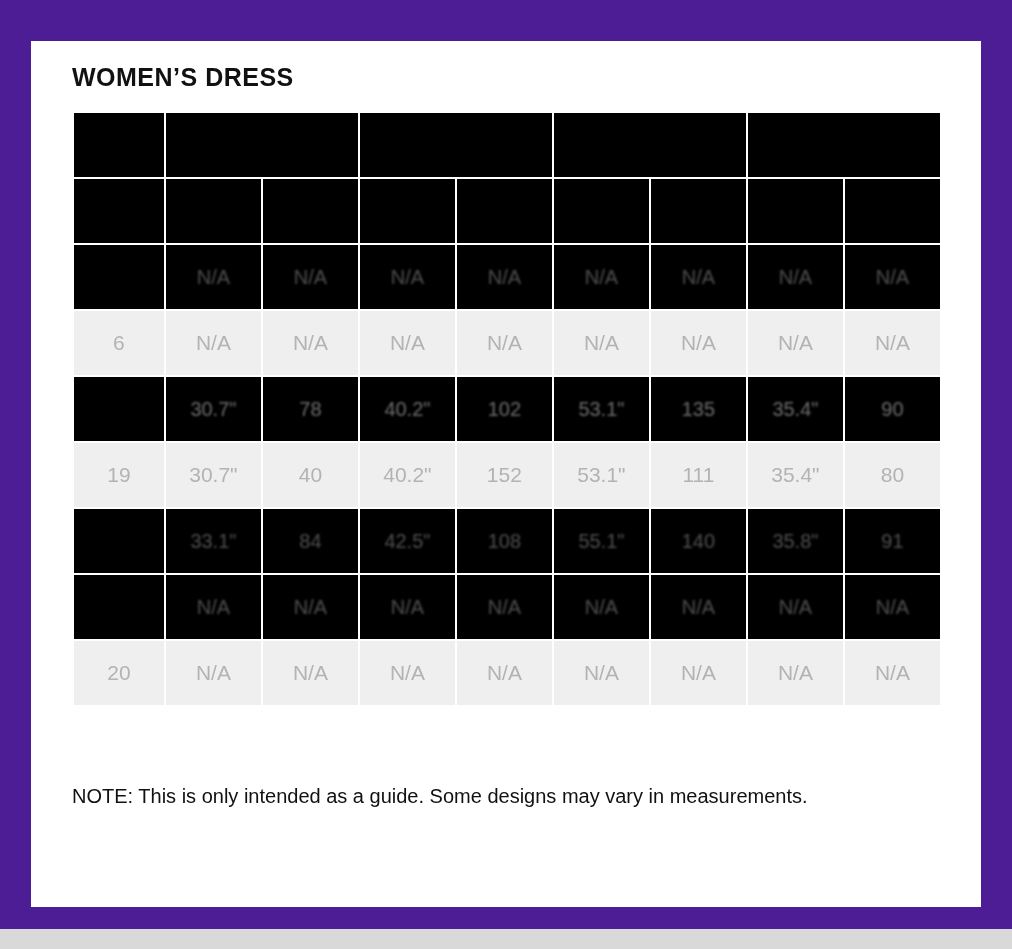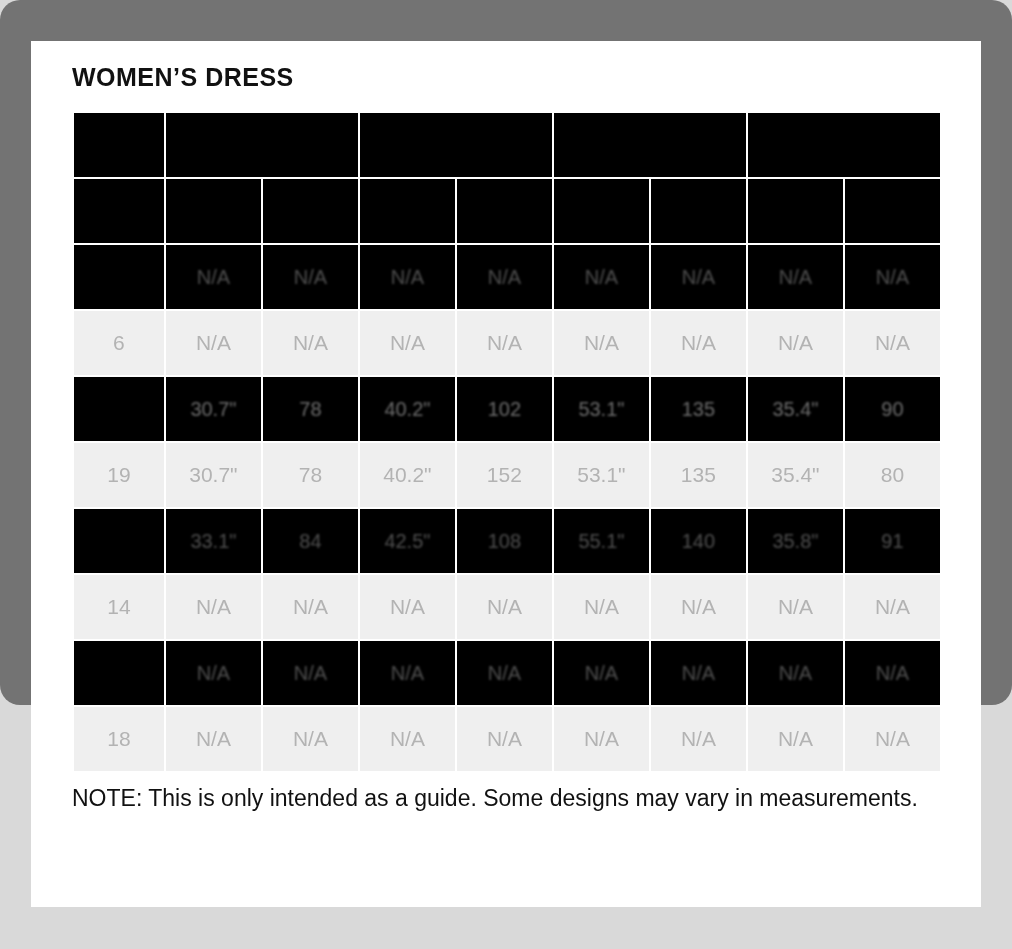--- a/index.html
+++ b/index.html
@@ -6,24 +6,23 @@
     margin: 0;
     padding: 0;
     background: #d9d9d9;
     width: 1012px;
     height: 949px;
     font-family: "Liberation Sans", sans-serif;
   }
   .page {
     position: relative;
     width: 1012px;
-    height: 705px;
-    background: #737373;
+    height: 929px;
+    background: #4c1d95;
     box-sizing: border-box;
-    border-radius: 20px;
   }
   .card {
     position: absolute;
     left: 31px;
     top: 41px;
     width: 950px;
     height: 866px;
     background: #ffffff;
     box-sizing: border-box;
   }
@@ -81,21 +80,21 @@
     font-size: 20px;
   }
   .ghost-strong {
     color: rgba(255,255,255,0.42);
   }
   .note {
     position: absolute;
     left: 41px;
     top: 740px;
     width: 860px;
-    font-size: 23px;
+    font-size: 20px;
     line-height: 1.55;
     color: #111111;
   }
 </style>
 </head>
 <body>
 
 <div class="page">
   <div class="card">
 
@@ -168,67 +167,56 @@
             <td><span class="ghost ghost-strong">102</span></td>
             <td><span class="ghost ghost-strong">53.1"</span></td>
             <td><span class="ghost ghost-strong">135</span></td>
             <td><span class="ghost ghost-strong">35.4"</span></td>
             <td><span class="ghost ghost-strong">90</span></td>
           </tr>
 
           <tr>
             <td class="size-col">19</td>
             <td>30.7"</td>
-            <td>78</td>
+            <td>40</td>
             <td>40.2"</td>
             <td>152</td>
             <td>53.1"</td>
-            <td>135</td>
+            <td>111</td>
             <td>35.4"</td>
             <td>80</td>
           </tr>
 
           <tr class="redacted">
             <td class="size-col"></td>
             <td><span class="ghost">33.1"</span></td>
             <td><span class="ghost">84</span></td>
             <td><span class="ghost">42.5"</span></td>
             <td><span class="ghost">108</span></td>
             <td><span class="ghost">55.1"</span></td>
             <td><span class="ghost">140</span></td>
             <td><span class="ghost">35.8"</span></td>
             <td><span class="ghost">91</span></td>
           </tr>
 
+
+          <tr class="redacted">
+            <td class="size-col"></td>
+            <td><span class="ghost">N/A</span></td>
+            <td><span class="ghost">N/A</span></td>
+            <td><span class="ghost">N/A</span></td>
+            <td><span class="ghost">N/A</span></td>
+            <td><span class="ghost">N/A</span></td>
+            <td><span class="ghost">N/A</span></td>
+            <td><span class="ghost">N/A</span></td>
+            <td><span class="ghost">N/A</span></td>
+          </tr>
+
           <tr>
-            <td class="size-col">14</td>
-            <td>N/A</td>
-            <td>N/A</td>
-            <td>N/A</td>
-            <td>N/A</td>
-            <td>N/A</td>
-            <td>N/A</td>
-            <td>N/A</td>
-            <td>N/A</td>
-          </tr>
-
-          <tr class="redacted">
-            <td class="size-col"></td>
-            <td><span class="ghost">N/A</span></td>
-            <td><span class="ghost">N/A</span></td>
-            <td><span class="ghost">N/A</span></td>
-            <td><span class="ghost">N/A</span></td>
-            <td><span class="ghost">N/A</span></td>
-            <td><span class="ghost">N/A</span></td>
-            <td><span class="ghost">N/A</span></td>
-            <td><span class="ghost">N/A</span></td>
-          </tr>
-
-          <tr>
-            <td class="size-col">18</td>
+            <td class="size-col">20</td>
             <td>N/A</td>
             <td>N/A</td>
             <td>N/A</td>
             <td>N/A</td>
             <td>N/A</td>
             <td>N/A</td>
             <td>N/A</td>
             <td>N/A</td>
           </tr>
 

